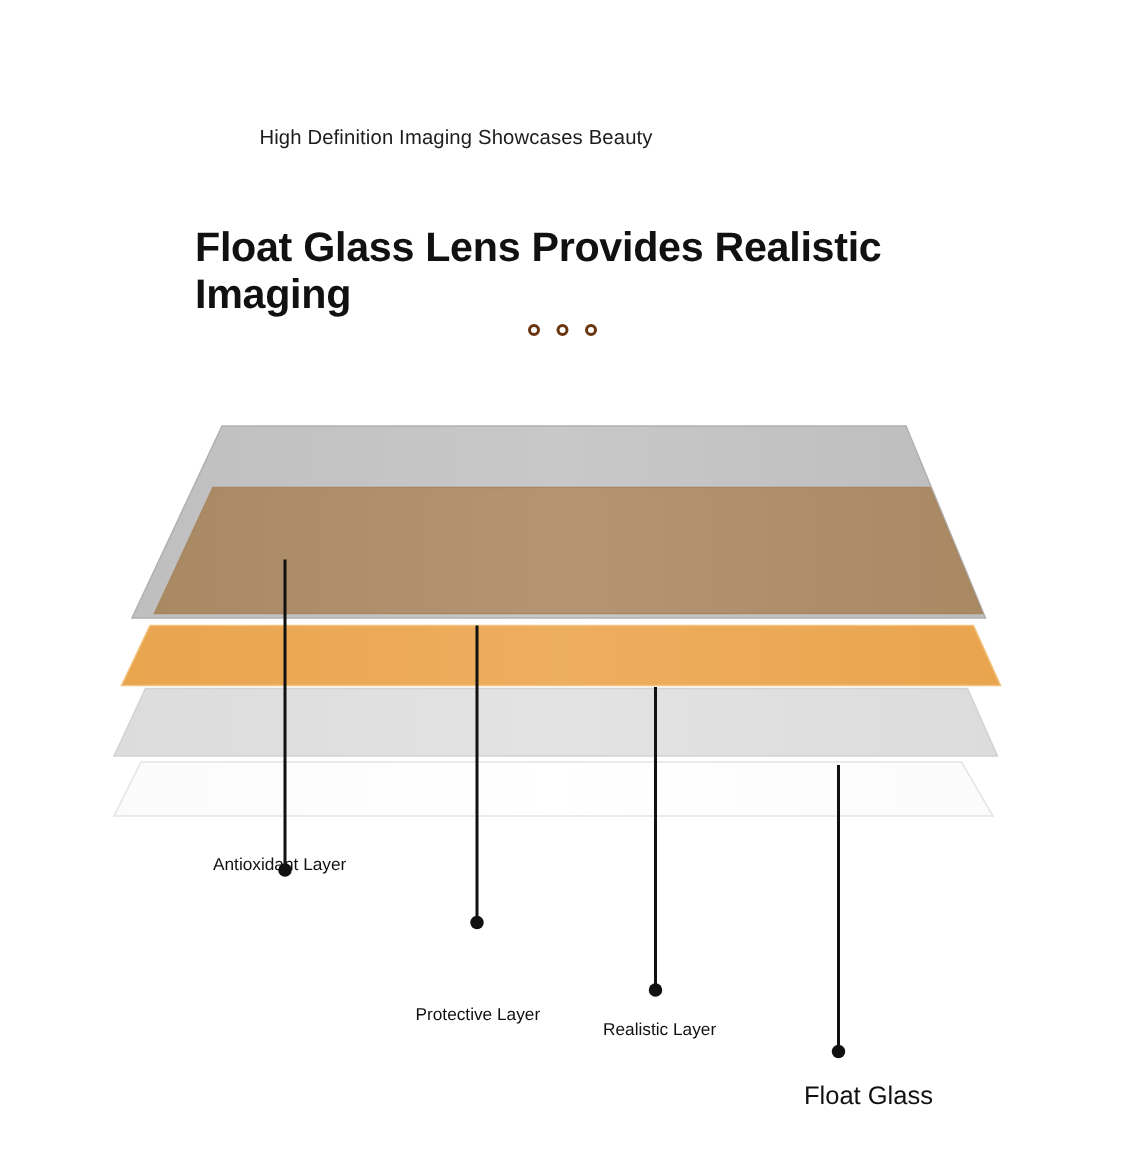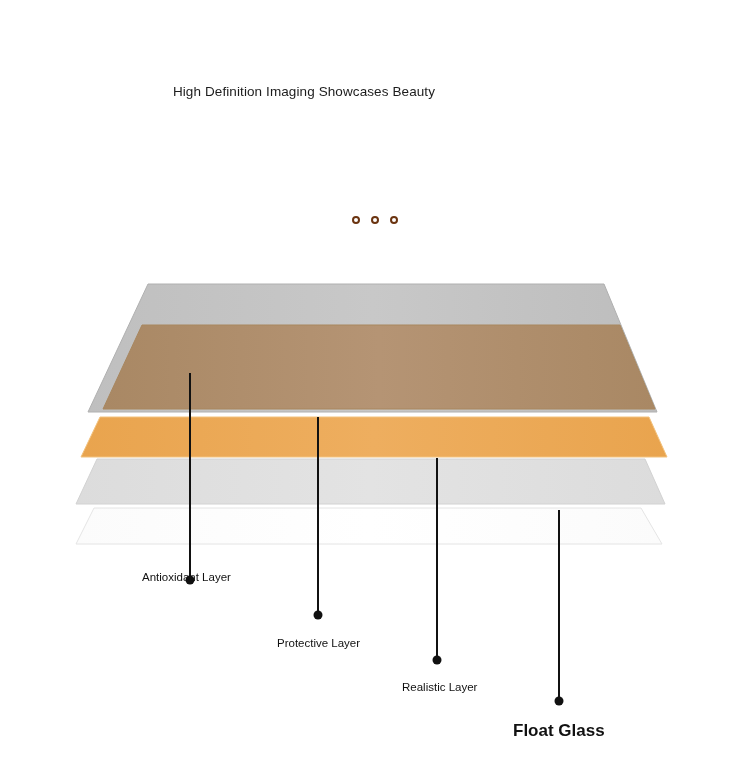--- a/index.html
+++ b/index.html
@@ -84,20 +84,21 @@
   .callout.size-s  { font-size: 11.5px; }
   .callout.size-m  { font-size: 17px; }
 </style>
 </head>
 <body>
 
 <div id="page">
 
   <div class="eyebrow">High Definition Imaging Showcases Beauty</div>
 
+  <h1 class="headline">Float Glass Lens Provides Realistic Imaging</h1>
 
   <div class="dot-row" id="dot-row">
       <span class="ring-dot" style="border-color: rgb(107, 52, 16);"></span>
       <span class="ring-dot" style="border-color: rgb(107, 52, 16);"></span>
       <span class="ring-dot" style="border-color: rgb(107, 52, 16);"></span>
     </div>
 
   <svg id="diagram" viewBox="0 0 750 771" width="750" height="771">
     <defs>
       <linearGradient id="gradTop" x1="0" y1="0" x2="1" y2="0">
@@ -141,18 +142,18 @@
         <circle cx="318" cy="615" r="4.5" fill="#111111"></circle>
         <line x1="437" y1="458" x2="437" y2="659" stroke="#111111" stroke-width="2"></line>
         <circle cx="437" cy="660" r="4.5" fill="#111111"></circle>
         <line x1="559" y1="510" x2="559" y2="700" stroke="#111111" stroke-width="2"></line>
         <circle cx="559" cy="701" r="4.5" fill="#111111"></circle>
       </g>
   </svg>
 
   <div id="callout-labels">
       <div class="callout size-s" style="left: 142px; top: 571px;">Antioxidant Layer</div>
-      <div class="callout size-s" style="left: 277px; top: 637px;">Protective Layer</div>
+      <div class="callout size-s" style="left: 277px; top: 671px;">Protective Layer</div>
       <div class="callout size-s" style="left: 402px; top: 681px;">Realistic Layer</div>
-      <div class="callout size-m" style="left: 513px; top: 721px; font-weight: bold;">Float Glass</div>
+      <div class="callout size-m" style="left: 536px; top: 721px;">Float Glass</div>
     </div>
 
 </div>
 
 </body></html>

